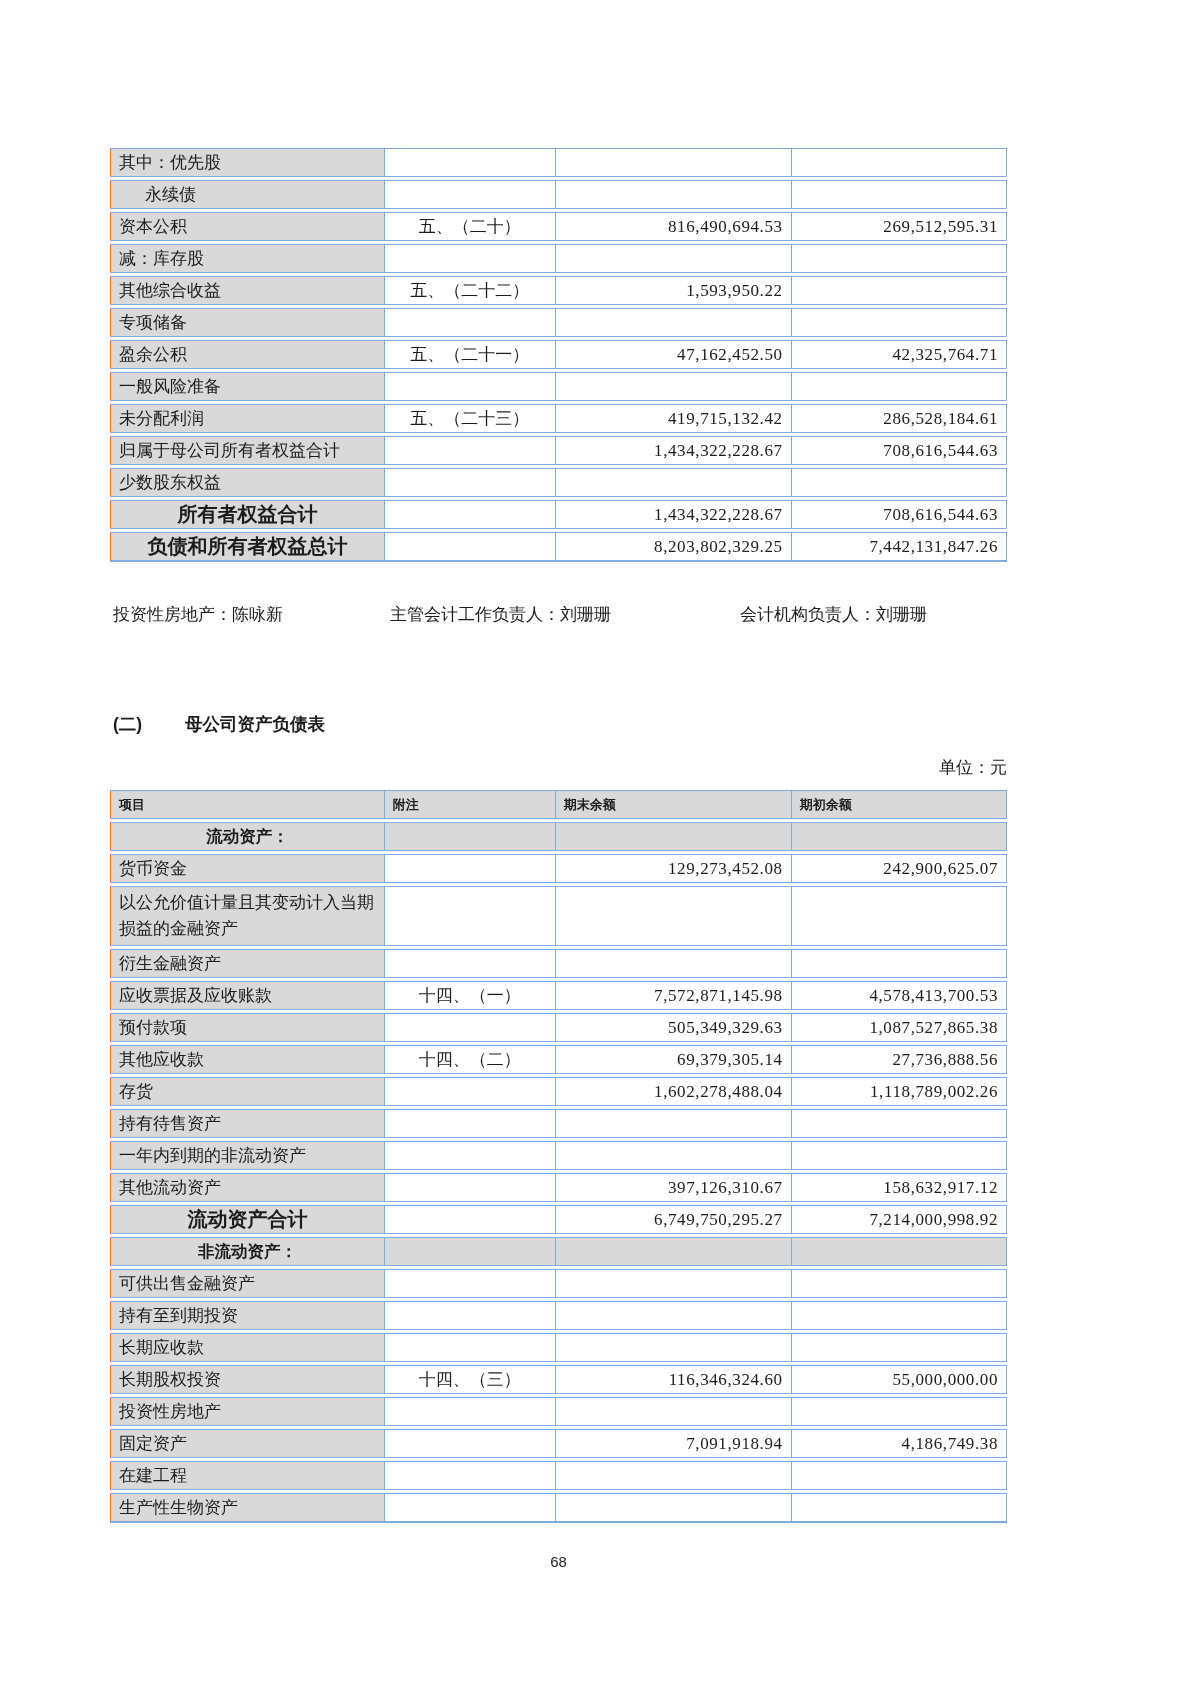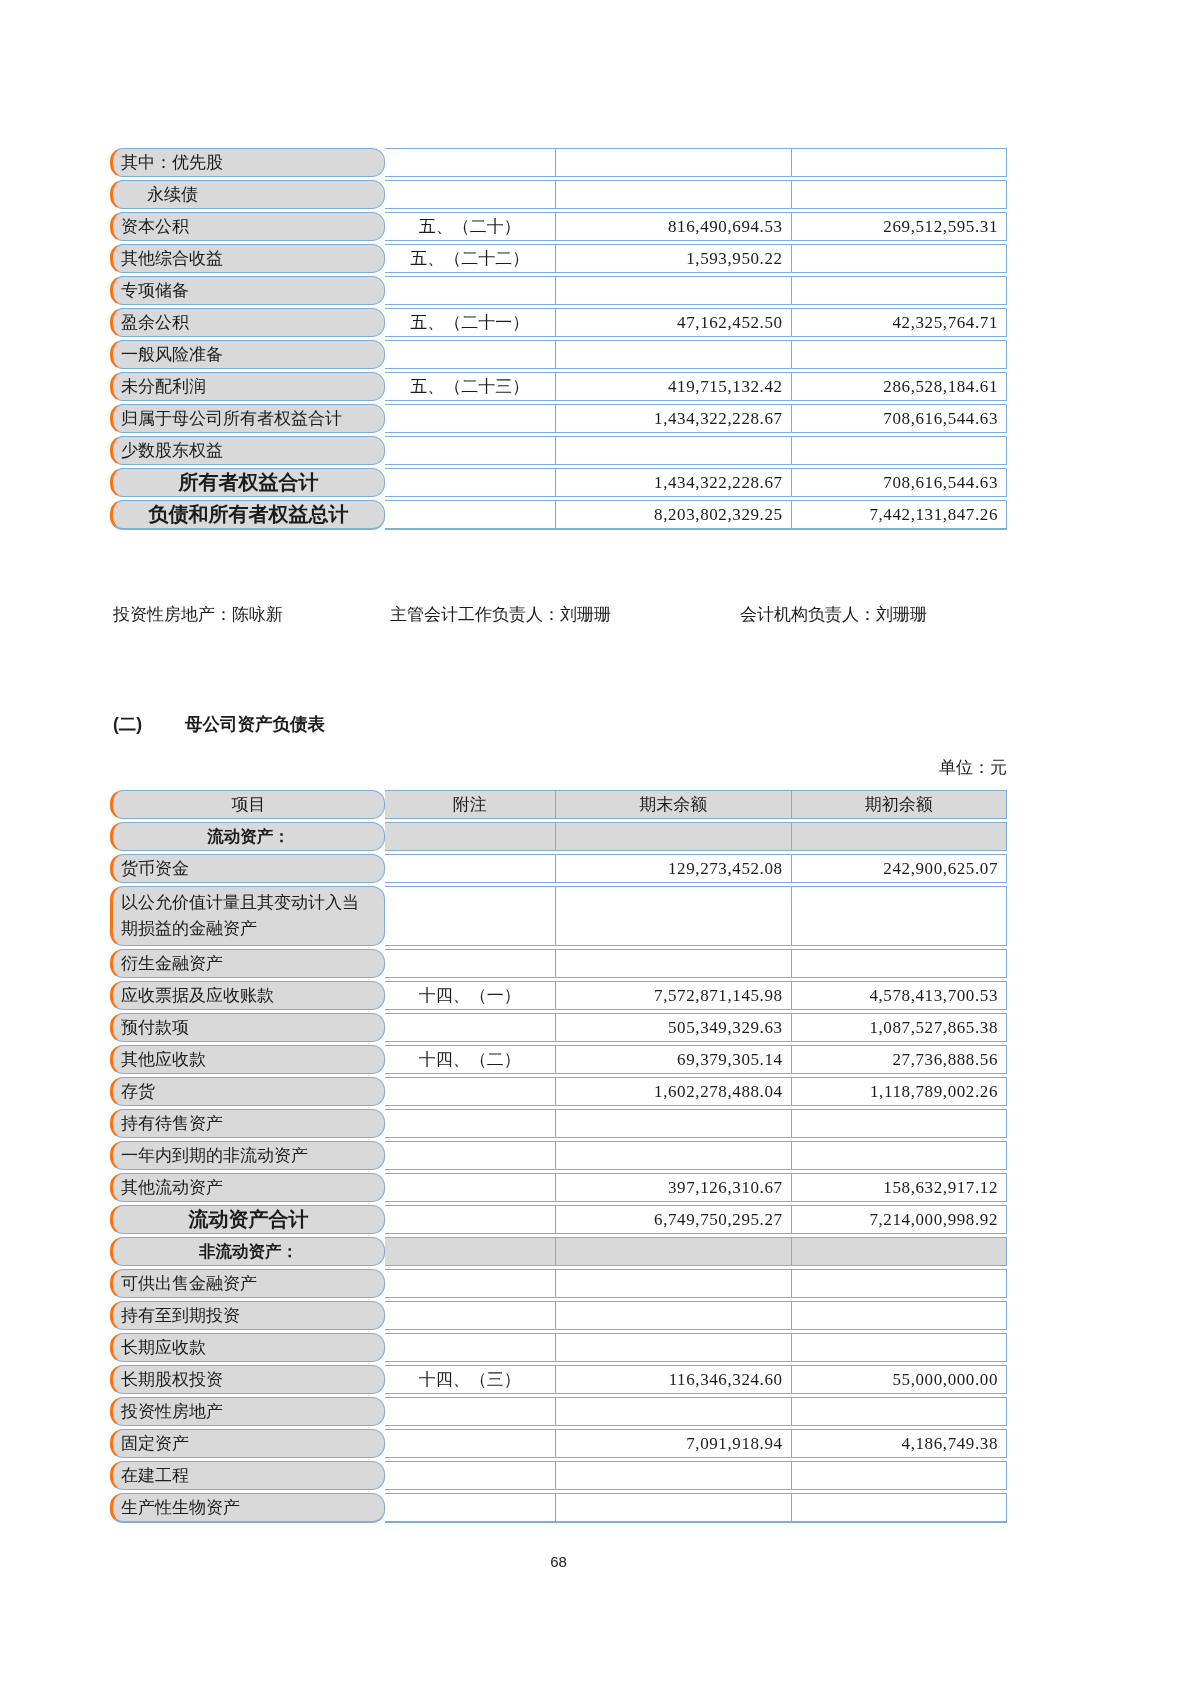--- a/index.html
+++ b/index.html
@@ -22,42 +22,42 @@
     line-height:27px;
     font-size:17px;
     font-weight:normal;
     padding:0 8px;
     border-top:1px solid #7fadd9;
     border-bottom:1px solid #7fadd9;
     border-right:1px solid #7fadd9;
     overflow:hidden;
     box-sizing:content-box;
   }
-  table.fin td:first-child,table.fin th:first-child{border-left:3px solid #f97316;border-radius:13px;}
+  table.fin td:first-child,table.fin th:first-child{border-left:1px solid #f97316;}
   table.fin tr:last-child td{border-bottom:2px solid #7fadd9;}
   td.lbl{background:#d9d9d9;text-align:left;}
   td.note{text-align:center;}
   td.amt{text-align:right;padding-right:10px;letter-spacing:0.6px;}
   tr.sectionrow td{background:#d9d9d9;text-align:center;}
   tr.sectionrow td.lbl{
     font-family:"Liberation Sans","DejaVu Sans",sans-serif;
     font-weight:bold;font-size:16.5px;
   }
   tr.totalrow td.lbl{
     text-align:center;
     font-family:"Liberation Sans","DejaVu Sans",sans-serif;
     font-weight:bold;font-size:20px;
   }
   tr.indentrow td.lbl{padding-left:34px;}
   tr.tallrow td{height:58px;line-height:26px;vertical-align:middle;}
   tr.tallrow td.lbl{white-space:normal;}
   table.fin th{
-    background:#d9d9d9;text-align:center;
+    background:#d9d9d9;text-align:left;
     font-family:"Liberation Sans","DejaVu Sans",sans-serif;
-    font-weight:normal;font-size:17px;
+    font-weight:bold;font-size:13px;
   }
   #equity-table{position:absolute;top:145px;left:110px;}
   #signatures{
     position:absolute;top:603px;left:113px;width:897px;
     font-size:17px;display:flex;
   }
   #signatures .sig1{width:277px;}
   #signatures .sig2{width:350px;}
   #section-heading{
     position:absolute;top:712px;left:113px;
@@ -100,20 +100,26 @@
           <td class="lbl">永续债</td>
           <td class="note"></td>
           <td class="amt"></td>
           <td class="amt"></td>
         </tr>
         <tr>
           <td class="lbl">资本公积</td>
           <td class="note">五、（二十）</td>
           <td class="amt">816,490,694.53</td>
           <td class="amt">269,512,595.31</td>
+        </tr>
+        <tr>
+          <td class="lbl">减：库存股</td>
+          <td class="note"></td>
+          <td class="amt"></td>
+          <td class="amt"></td>
         </tr>
         <tr>
           <td class="lbl">其他综合收益</td>
           <td class="note">五、（二十二）</td>
           <td class="amt">1,593,950.22</td>
           <td class="amt"></td>
         </tr>
         <tr>
           <td class="lbl">专项储备</td>
           <td class="note"></td>

